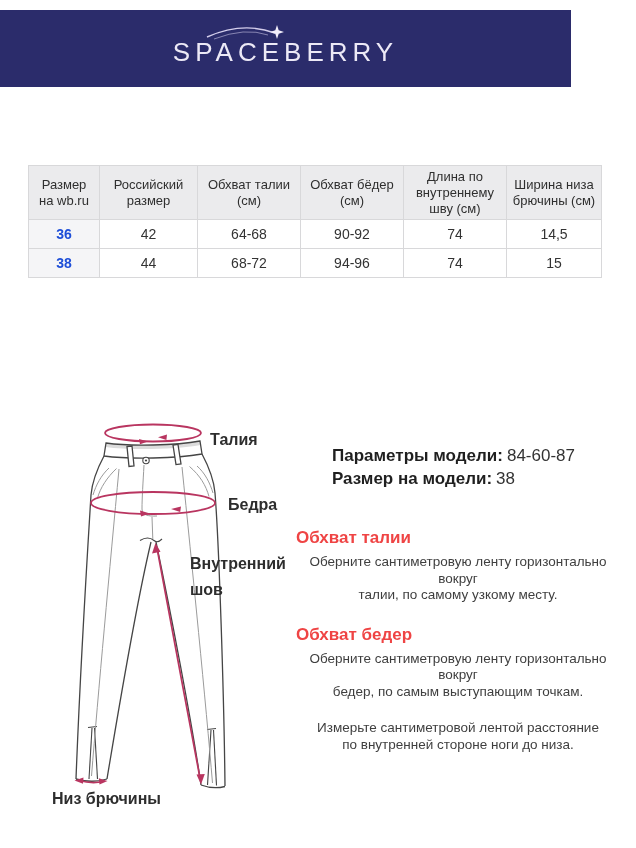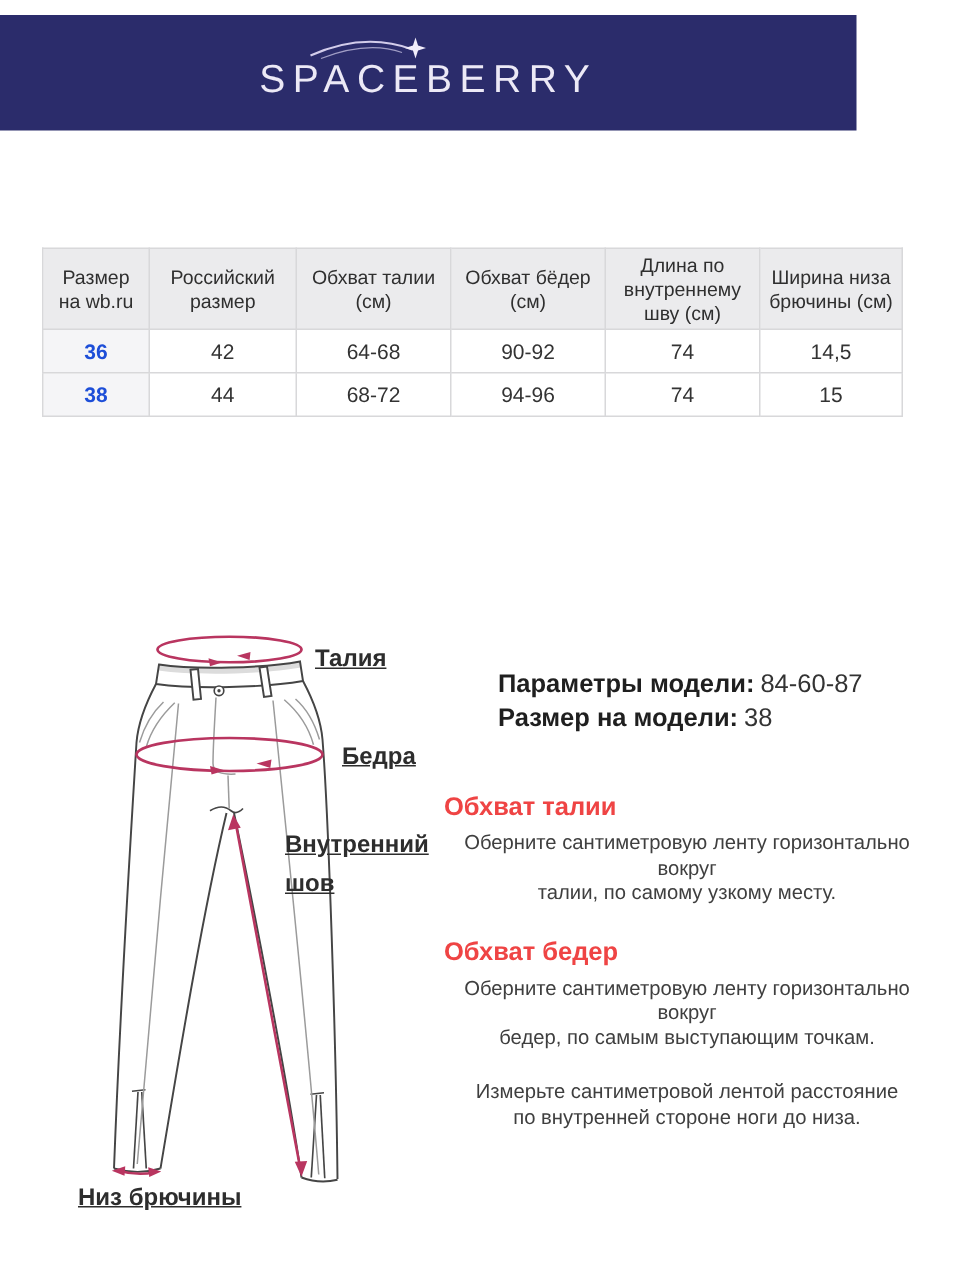--- a/index.html
+++ b/index.html
@@ -25,21 +25,21 @@
   }
   .size-table th{
     background:#ebebed;font-weight:400;font-size:13px;line-height:16px;color:#2f2f2f;height:49px;
   }
   .size-table td{background:#ffffff;font-size:14px;color:#333;height:24px;}
   .size-table td.col-first{background:#f5f5f7;font-weight:700;color:#1d4ed8;}
   
   .diagram{position:absolute;left:30px;top:413px;width:262px;height:410px;}
   .diagram svg{position:absolute;left:0;top:0;}
   .diagram-label{
-    position:absolute;font-size:16px;font-weight:700;color:#2d2d2d;line-height:26px;text-decoration:underline;
+    position:absolute;font-size:16px;font-weight:700;color:#2d2d2d;line-height:26px;
   }
   .lbl-waist{left:180px;top:14px;}
   .lbl-hips{left:198px;top:79px;}
   .lbl-inseam{left:160px;top:138px;width:118px;}
   .lbl-hem{left:22px;top:373px;}
   
   .info-col{position:absolute;left:296px;top:444px;width:324px;}
   .param-line{font-size:17px;line-height:23px;color:#333;}
   .param-label{font-weight:700;color:#1f1f1f;margin-left:36px;}
   .param-value{margin-left:4px;}

